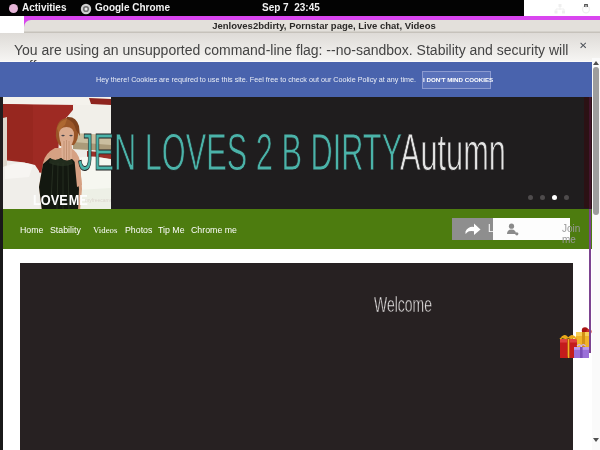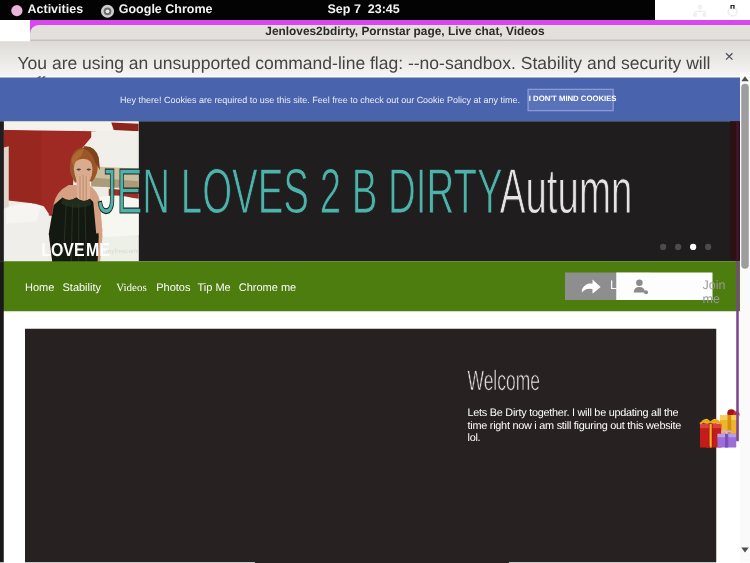--- a/index.html
+++ b/index.html
@@ -183,21 +183,20 @@
         <path d="M1 11 Q1 6.5 5.5 6.5 Q10 6.5 10 11 Z" fill="#8b8b8b"></path>
         <circle cx="10.8" cy="10.8" r="1.6" fill="#8b8b8b"></circle>
       </svg>
       <span style="position:absolute;top:5px;left:33px;margin-left:36px;">Join me</span>
     </div>
   </div>
 
   <div class="abs" id="leftstrip"></div>
   <div class="abs" id="contentbox"></div>
   <div class="abs" id="welcome">Welcome</div>
-  <div class="abs" id="para">Lets Be Dirty together. I will be updating all the<br>time right now i am still figuring out this website<br>lol.</div>
 
   <svg class="abs" style="top:326px;left:558px;" width="34" height="33" viewBox="0 0 34 33">
 
     <circle cx="27" cy="4.5" r="3.2" fill="#a81414"></circle>
     <circle cx="31" cy="5.5" r="2.6" fill="#cf2a2a"></circle>
     <rect x="18" y="6" width="15" height="20" rx="0.5" fill="#f0b429"></rect>
     <rect x="18" y="6" width="15" height="4" fill="#f7cf56"></rect>
     <rect x="24" y="6" width="3" height="20" fill="#d29016"></rect>
 
     <rect x="2" y="13" width="17" height="19" rx="0.5" fill="#c41c1c"></rect>

